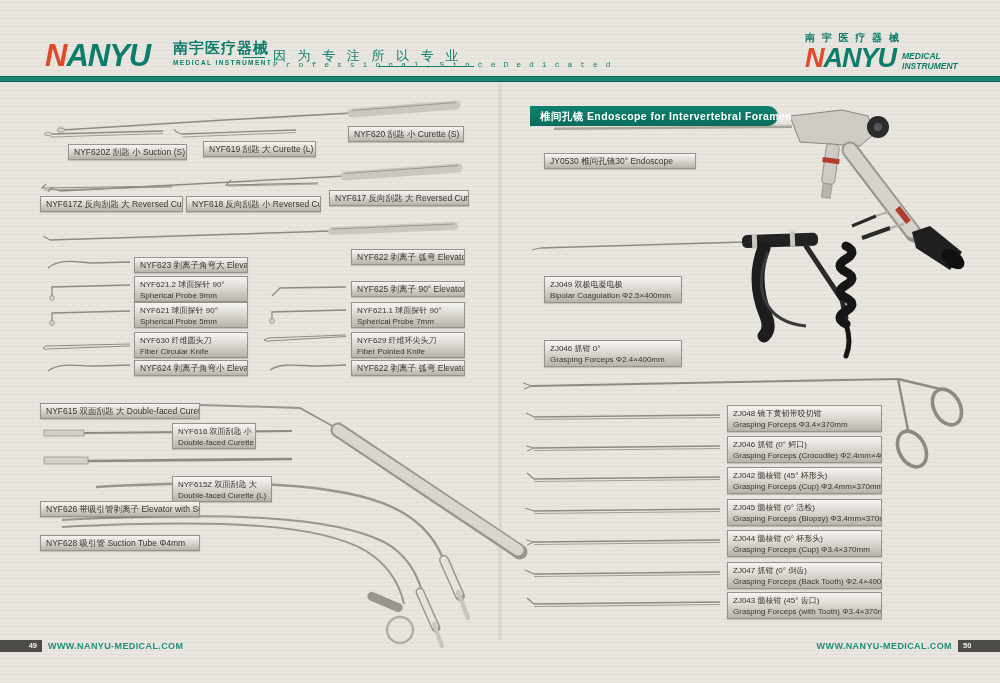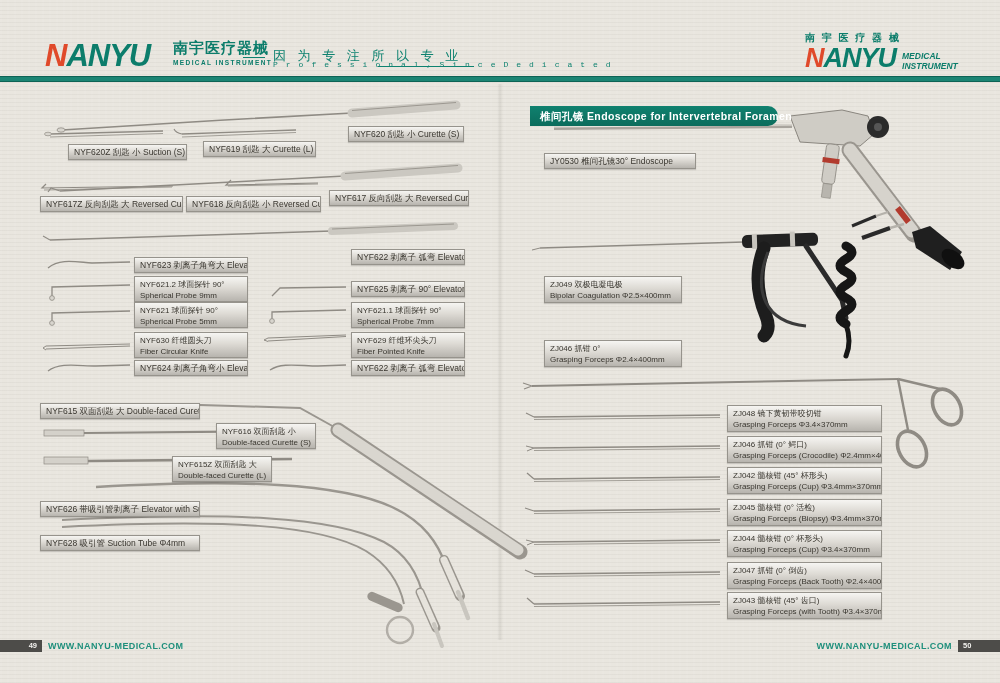--- a/index.html
+++ b/index.html
@@ -280,25 +280,25 @@
       <span>NYF629 纤维环尖头刀</span>
       <span>Fiber Pointed Knife</span>
     </div>
   <div class="lbl" style="left:351px;top:360px;width:114px;">
       <span>NYF622 剥离子 弧弯 Elevator</span>
     </div>
 
   <div class="lbl" style="left:40px;top:403px;width:160px;">
       <span>NYF615 双面刮匙 大  Double-faced Curette (L)</span>
     </div>
-  <div class="lbl two" style="left:172px;top:423px;width:100px;height:26px;margin-left:44px;">
+  <div class="lbl two" style="left:172px;top:423px;width:84px;height:26px;">
       <span>NYF616 双面刮匙 小</span>
       <span>Double-faced Curette (S)</span>
     </div>
-  <div class="lbl two" style="left:172px;top:456px;width:100px;height:26px;">
+  <div class="lbl two" style="left:172px;top:476px;width:100px;height:26px;">
       <span>NYF615Z 双面刮匙 大</span>
       <span>Double-faced Curette (L)</span>
     </div>
   <div class="lbl" style="left:40px;top:501px;width:160px;">
       <span>NYF626 带吸引管剥离子 Elevator with Suction</span>
     </div>
   <div class="lbl" style="left:40px;top:535px;width:160px;">
       <span>NYF628 吸引管 Suction Tube  Φ4mm</span>
     </div>
 

